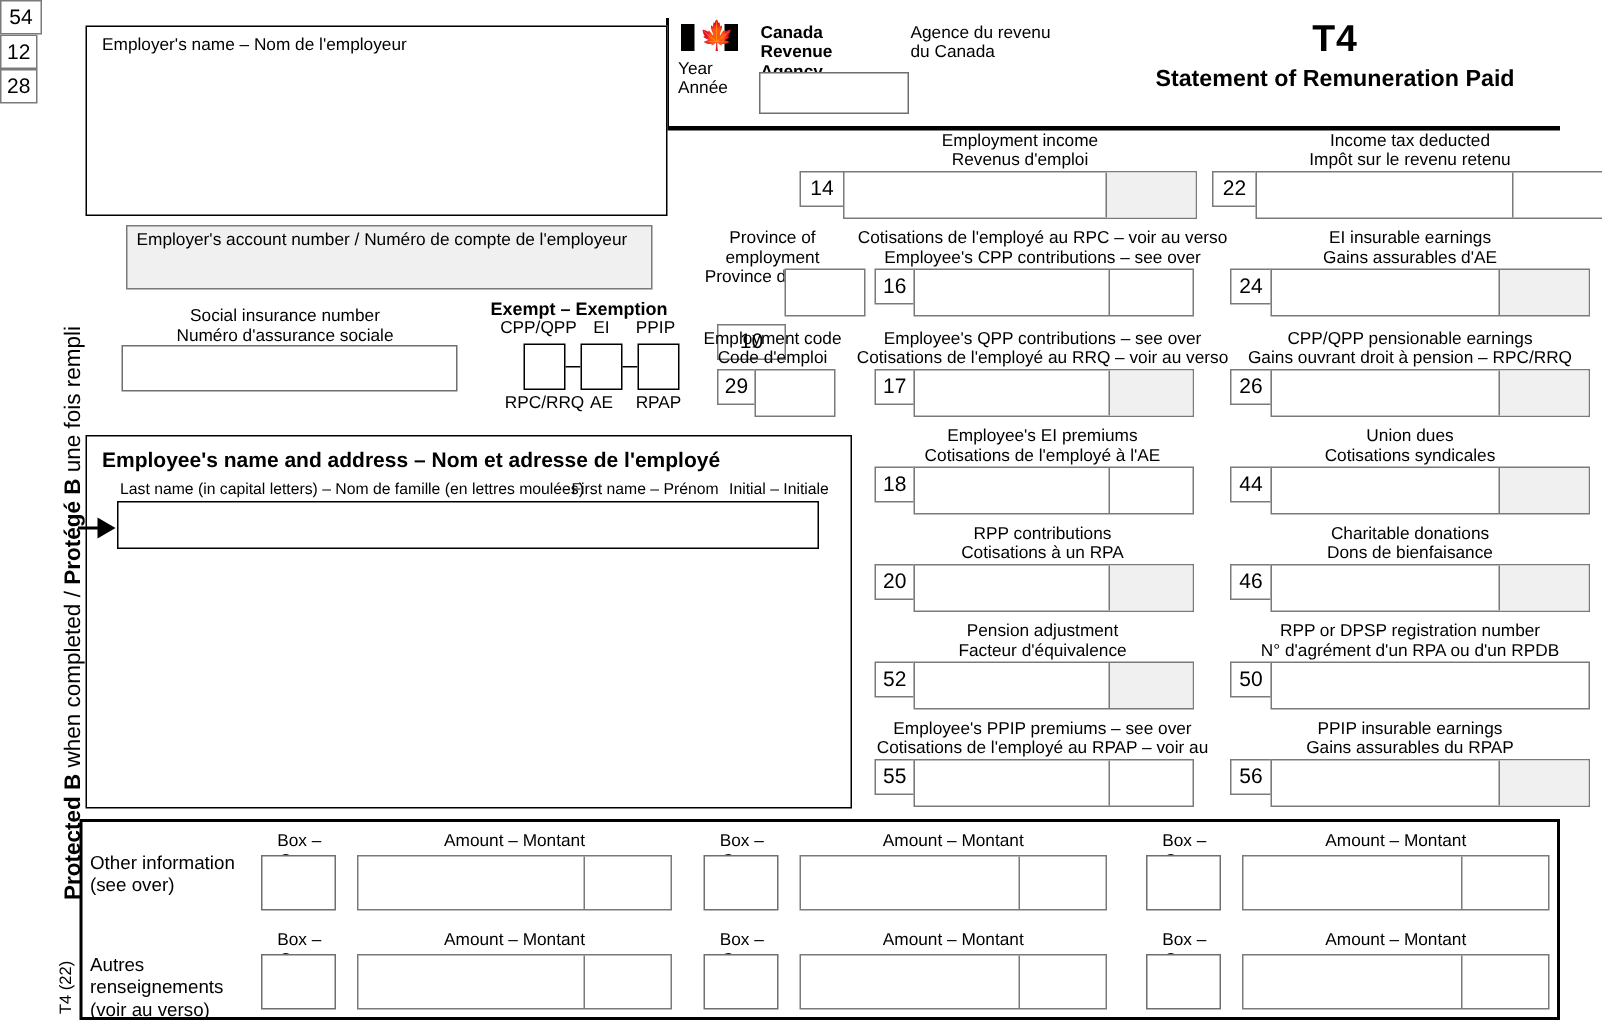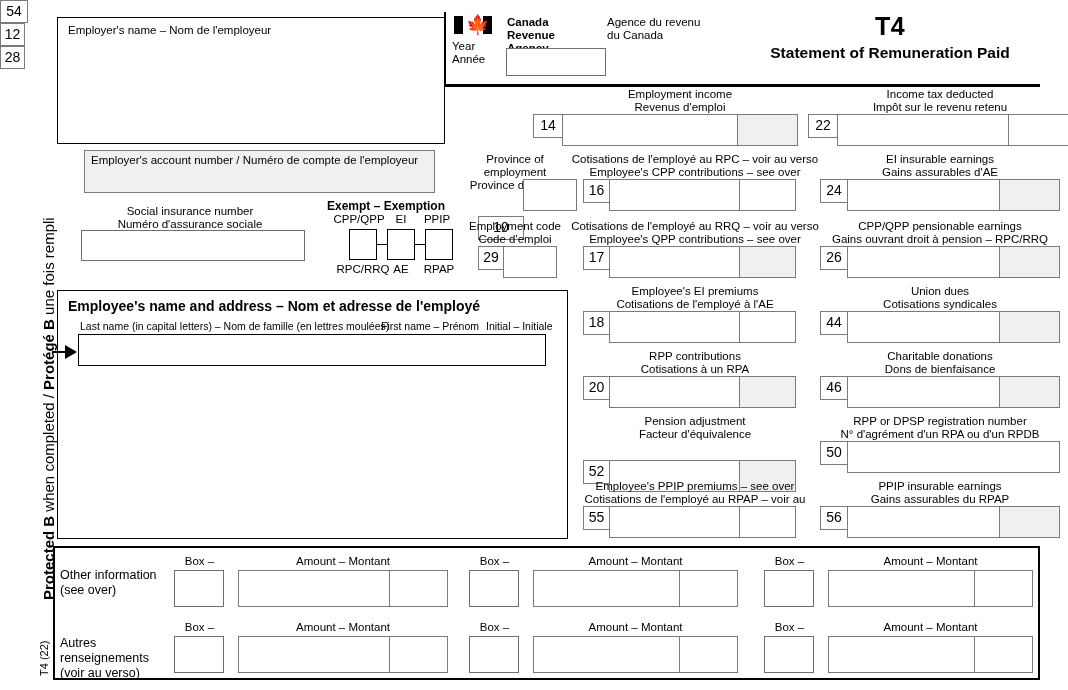--- a/index.html
+++ b/index.html
@@ -191,22 +191,22 @@
 </div>
 <div class="fld" style="left:583px;top:179px;">
   <div class="tab" style="width:27px;height:24px;">16</div>
   <div class="body-box" style="width:187px;height:32px;">
     <div class="dollars"></div>
     <div class="cents" style="width:56px;"></div>
   </div>
 </div>
 
 <div class="cap" style="left:570px;top:220px;width:250px;">
+  <div>Employee's QPP contributions – see over</div>
   <div>Cotisations de l'employé au RRQ – voir au verso</div>
-  <div>Employee's QPP contributions – see over</div>
 </div>
 <div class="fld" style="left:583px;top:246px;">
   <div class="tab" style="width:27px;height:24px;">17</div>
   <div class="body-box" style="width:187px;height:32px;">
     <div class="dollars"></div>
     <div class="cents grey" style="width:56px;"></div>
   </div>
 </div>
 
 <div class="cap" style="left:585px;top:285px;width:220px;">
@@ -230,21 +230,21 @@
   <div class="body-box" style="width:187px;height:32px;">
     <div class="dollars"></div>
     <div class="cents grey" style="width:56px;"></div>
   </div>
 </div>
 
 <div class="cap" style="left:585px;top:415px;width:220px;">
   <div>Pension adjustment</div>
   <div>Facteur d'équivalence</div>
 </div>
-<div class="fld" style="left:583px;top:460px;">
+<div class="fld" style="left:583px;top:441px;">
   <div class="tab" style="width:27px;height:24px;">52</div>
   <div class="body-box" style="width:187px;height:32px;">
     <div class="dollars"></div>
     <div class="cents grey" style="width:56px;"></div>
   </div>
 </div>
 
 <div class="cap" style="left:570px;top:480px;width:250px;">
   <div>Employee's PPIP premiums – see over</div>
   <div>Cotisations de l'employé au RPAP – voir au verso</div>

